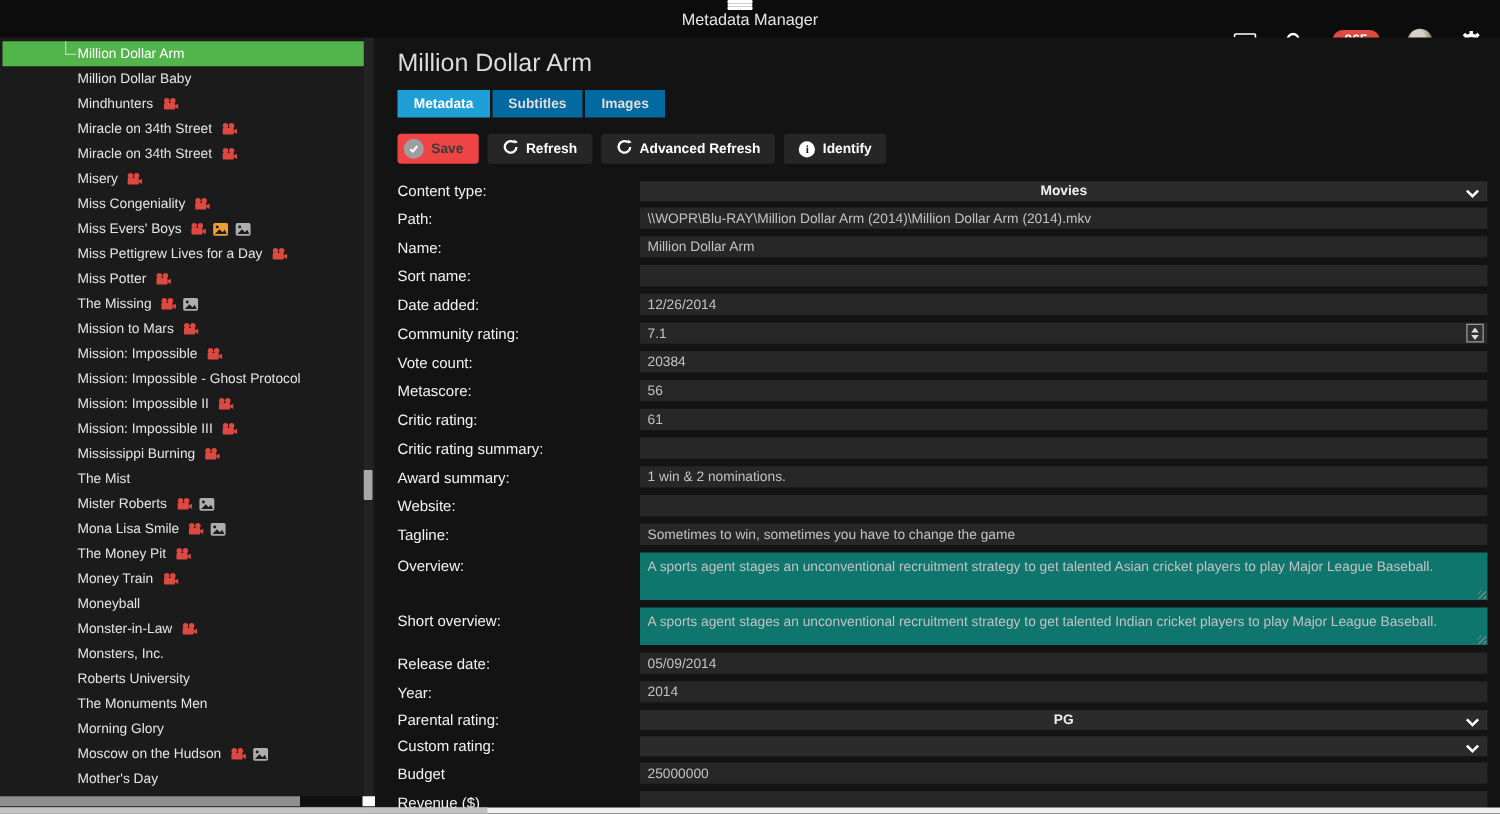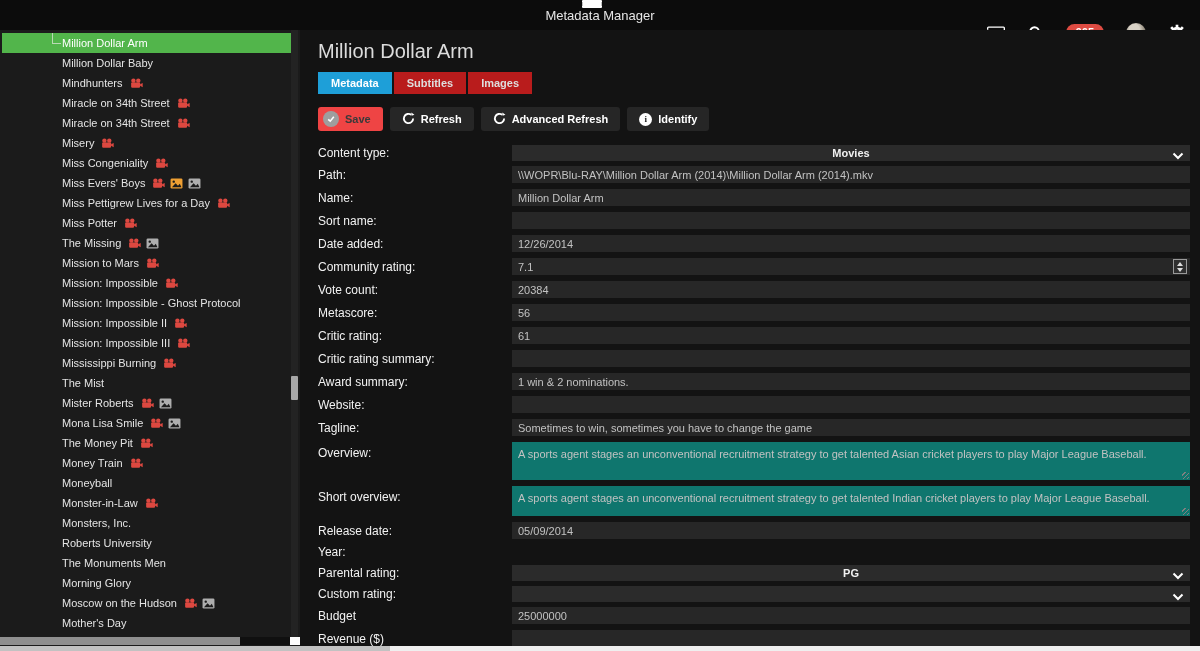--- a/index.html
+++ b/index.html
@@ -33,21 +33,21 @@
   .v-rail{position:absolute;top:0;right:2px;bottom:14px;width:7px;background:#232323;}
   .v-thumb{position:absolute;top:346px;left:0;width:7px;height:24px;background:#a8a8a8;border-radius:1px;}
   .h-rail{position:absolute;left:0;bottom:6px;height:8px;width:300px;background:#101010;}
   .h-thumb{position:absolute;left:0;top:0;height:8px;width:240px;background:#8f8f8f;}
   .h-corner{position:absolute;right:0;top:0;height:8px;width:10px;background:#fdfdfd;}
 
   
   .main{flex:1;position:relative;background:#131313;padding:8px 10px 0 18px;overflow:hidden;}
   .page-title{margin:2px 0 0;font-size:20px;font-weight:400;color:#dcdcdc;line-height:22px;}
   .tabs{display:flex;gap:2px;margin-top:10px;}
-  .tab{padding:5px 13px;background:#b91c1c;color:#dedede;font-size:11px;font-weight:700;cursor:pointer;}
+  .tab{padding:5px 13px;background:#0369a1;color:#dedede;font-size:11px;font-weight:700;cursor:pointer;}
   .tab.active{background:#1e9fd8;color:#fff;}
   .toolbar{display:flex;gap:7px;margin-top:13px;}
   .btn{height:24px;display:inline-flex;align-items:center;gap:6px;padding:0 12px;background:#262626;
     color:#fff;font-size:11px;font-weight:700;border:none;border-radius:3px;cursor:pointer;
     font-family:"Liberation Sans","DejaVu Sans",sans-serif;}
   .btn.save{background:#ef4444;color:#3a3a3a;padding-left:5px;}
   .save-circle{width:16px;height:16px;border-radius:50%;background:#9e9e9e;display:flex;align-items:center;justify-content:center;}
   .info-circle{width:13px;height:13px;border-radius:50%;background:#fff;color:#1d1d1d;font-size:9px;font-weight:700;
     display:flex;align-items:center;justify-content:center;font-family:"Liberation Serif","DejaVu Serif",serif;}
 
@@ -697,20 +697,21 @@
             </span>
         </div>
 
         <div class="frow">
           <label class="flabel">Release date:</label>
           <input class="finput" value="05/09/2014" style="">
         </div>
 
         <div class="frow">
           <label class="flabel">Year:</label>
+          <input class="finput" value="2014" style="">
         </div>
 
         <div class="frow sel-row">
           <label class="flabel">Parental rating:</label>
           <div class="fselect">
             <span>PG</span>
             <span class="chev"><svg width="12" height="8" viewBox="0 0 12 8" fill="none" stroke="#fff" stroke-width="2">
                   <path d="M1.5 1.5 L6 6 L10.5 1.5"></path>
                 </svg></span>
           </div>

